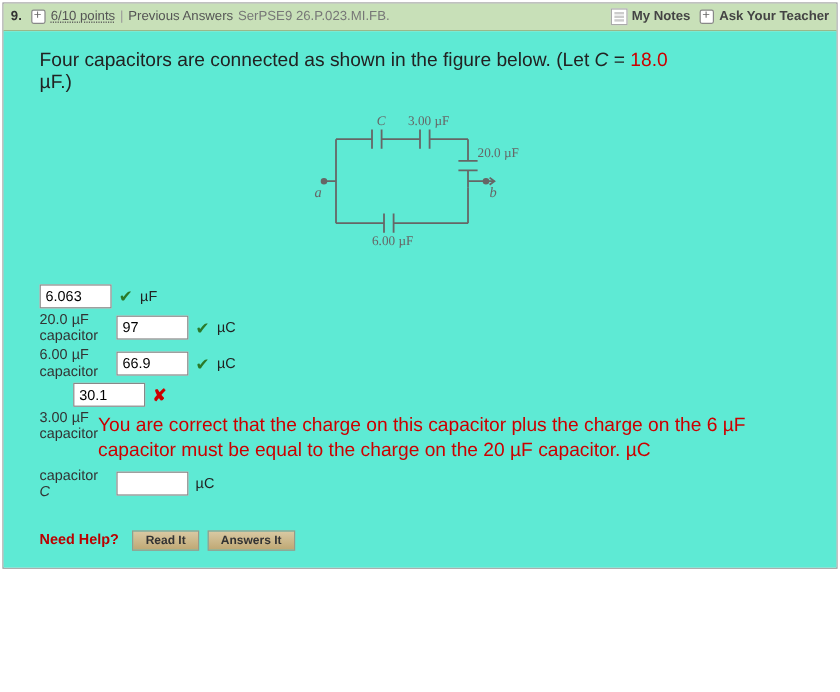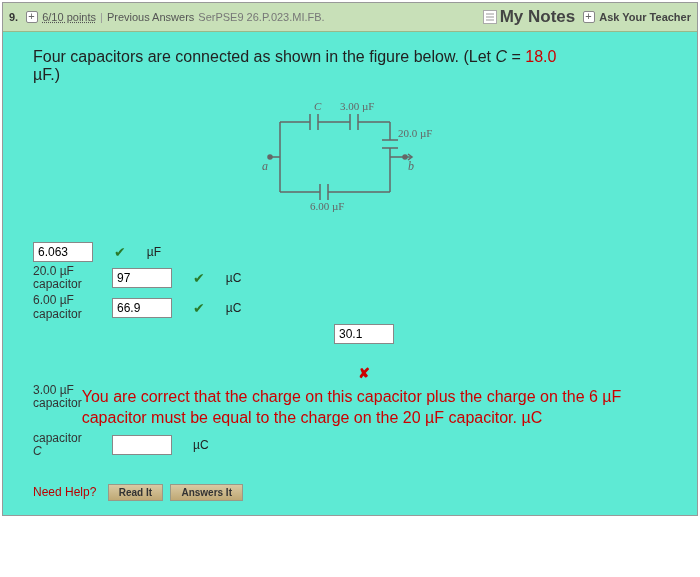--- a/index.html
+++ b/index.html
@@ -27,36 +27,36 @@
   .qnum { font-weight: bold; color: #333; margin-right: 8px; }
   .dot { display:inline-block; width:12px; height:12px; background:#fff; border:1px solid #888; border-radius:2px; margin-right:4px; vertical-align:middle; position:relative; }
   .dot::after { content:"+"; position:absolute; left:1px; top:-2px; font-size:11px; color:#666;}
   .points { text-decoration: underline dotted; color:#555; }
   .sep { margin: 0 4px; color:#999; }
   .prev-ans { color:#555; }
   .source { color:#777; margin-left:4px; }
   .spacer { flex:1; }
   .notes-icon { display:inline-block; width:14px; height:14px; background:#fff; border:1px solid #aaa; margin-right:3px; vertical-align:middle; position:relative; }
   .notes-icon::after{content:""; position:absolute; left:2px; top:2px; width:8px; height:2px; background:#ccc; box-shadow:0 3px 0 #ccc, 0 6px 0 #ccc;}
-  .mynotes { font-weight:bold; color:#444; margin-right:8px; font-size:17px;}
+  .mynotes { font-weight:bold; color:#444; margin-right:8px; font-size:11px;}
   .ask { font-weight:bold; color:#444; font-size:11px;}
   .content { padding: 10px 30px 14px 30px; background:#5eead4; }
   .intro { font-size: 16px; color:#222; margin: 6px 0 6px 0; }
   .cval { color:#c00; }
   .figure { text-align:center; margin: 8px 0 18px 0; color:#666; font-size:11px;}
   .part { font-size: 16px; color:#222; margin: 14px 0 4px 0; }
-  .answer-row { display:flex; align-items:center; gap:21px; margin:3px 0; font-size:14px;}
+  .answer-row { display:flex; align-items:center; gap:6px; margin:3px 0; font-size:14px;}
   .ans-label { font-size:12px; color:#333; width:58px; line-height:1.1;}
   .ans-input { width:60px; padding:2px 4px; font-size:12px; border:1px solid #888; background:#fff; font-family:Verdana,Arial,sans-serif;}
   .unit { font-size:12px; color:#222; }
   .check { color:#2a7a2a; font-size:14px; }
   .cross { color:#c00; font-weight:bold; font-size:14px;}
   .feedback { color:#c00; font-size:16px; margin-left:58px; margin-top:2px; line-height:1.35;}
   .help-row { margin-top:26px; font-size:12px; }
-  .need-help { color:#b00; font-weight:normal; margin-right:8px;}
+  .need-help { color:#b00; font-weight:bold; margin-right:8px;}
   .help-btn { display:inline-block; background:linear-gradient(#d9c9a3,#bfa874); border:1px solid #998; padding:2px 10px; font-size:10px; font-weight:bold; color:#333; margin-right:4px;}
   svg text { font-family: "Times New Roman", serif; fill:#666; }
 </style>
 </head>
 <body>
 
 <div class="container">
 
   <div class="header-bar">
     <span class="qnum">9.</span>
@@ -145,21 +145,21 @@
     <div class="answer-row">
       <div class="ans-label">
         <span>6.00 µF</span><br>
         <span>capacitor</span>
       </div>
       <input class="ans-input" value="66.9" style="">
       <span class="check">✔</span>
       <span class="unit">µC</span>
     </div>
 
-    <div class="answer-row" style="margin-left:28px;flex-direction:column;">
+    <div class="answer-row" style="margin-left:28px;">
       <input class="ans-input" value="30.1" style="">
       <span class="cross">✘</span>
     </div>
 
     <div style="display:flex;">
       <div class="ans-label">
         <span>3.00 µF</span><br>
         <span>capacitor</span>
       </div>
       <div class="feedback" style="margin-left:0;">You are correct that the charge on this capacitor plus the charge on the 6 µF capacitor must be equal to the charge on the 20 µF capacitor. µC</div>

